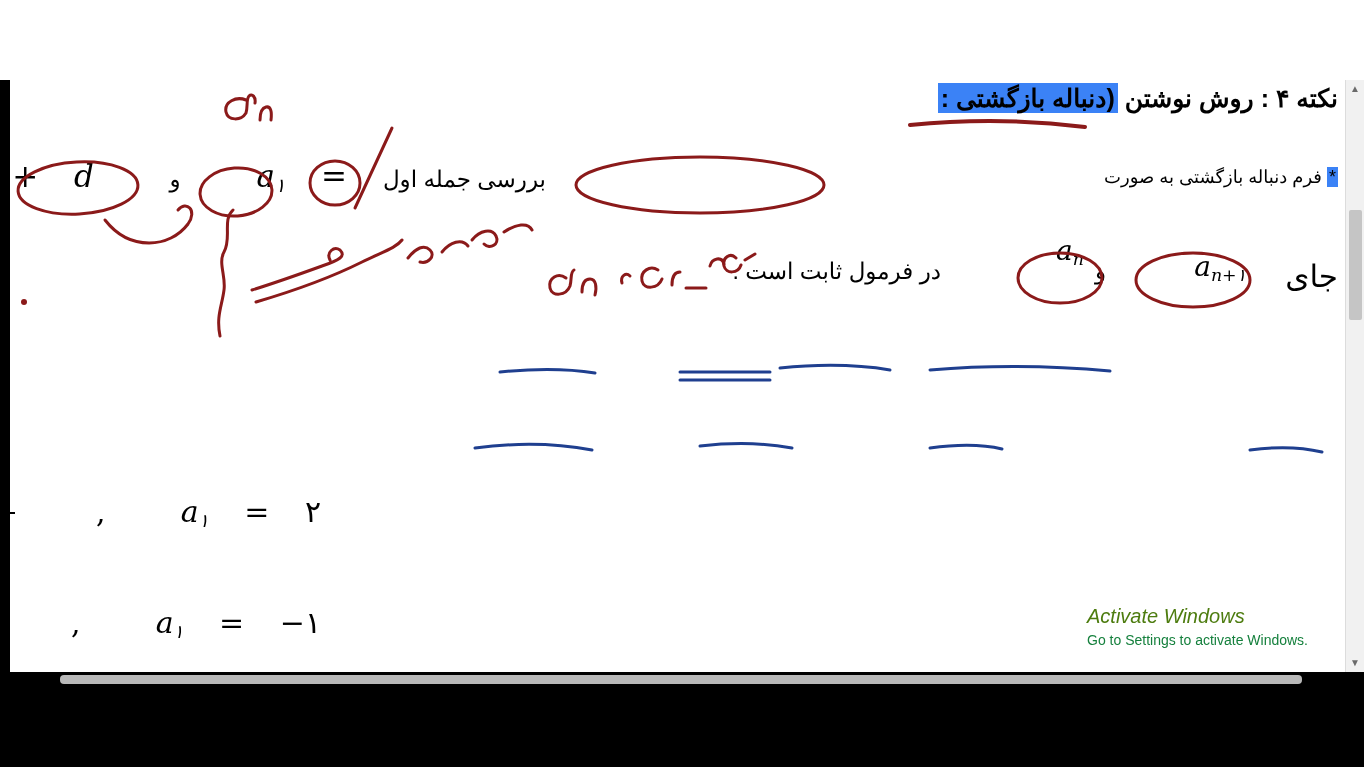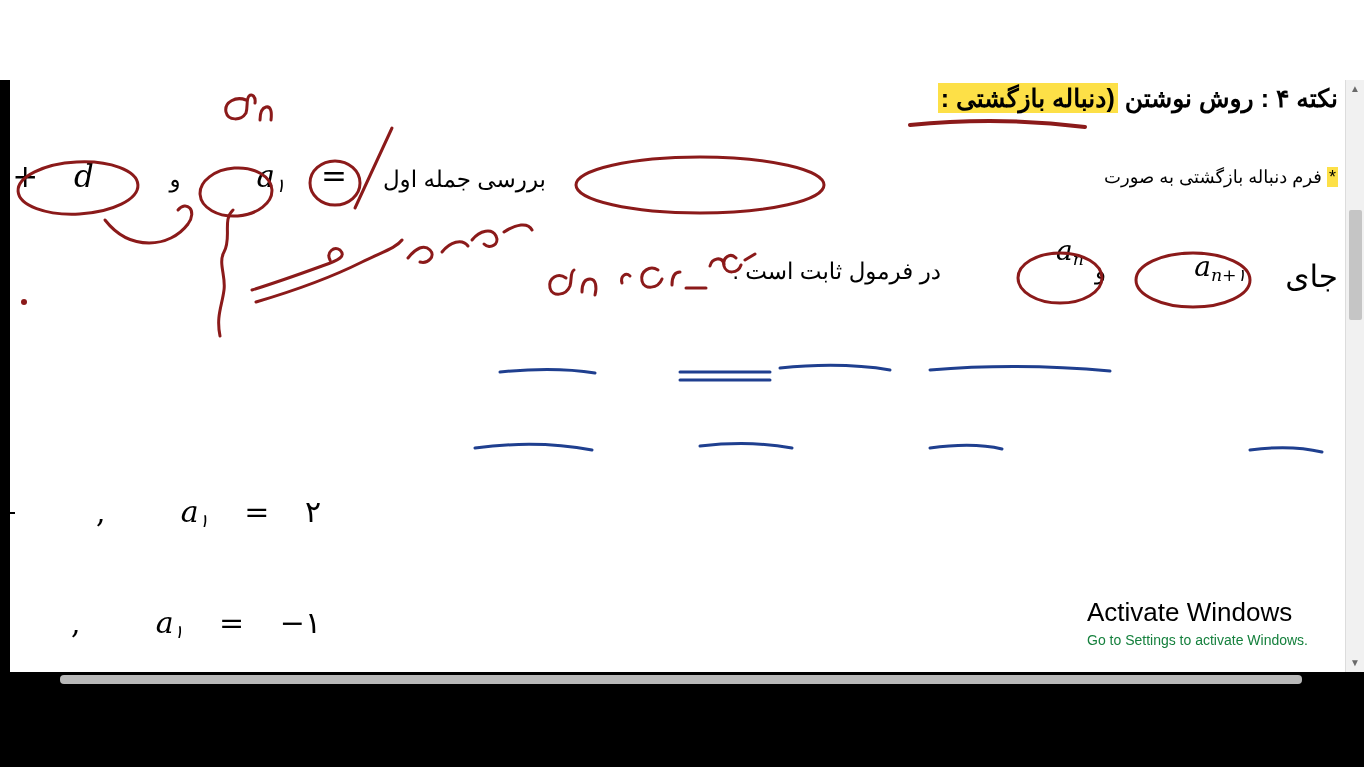--- a/index.html
+++ b/index.html
@@ -57,21 +57,21 @@
   
   .ln {
     position: absolute;
     white-space: nowrap;
     color: #000000;
     direction: rtl;
     unicode-bidi: bidi-override;
   }
 
   .hl {
-    background: #fde047;
+    background: #3b82f6;
   }
 
   .star {
     color: #000;
   }
 
   
   .l-title {
     top: 4px;
     right: 8px;
@@ -220,21 +220,21 @@
   
   #watermark {
     position: absolute;
     right: 56px;
     bottom: 40px;
     text-align: left;
     direction: ltr;
     color: #8d8d8d;
     font-family: "Liberation Sans", sans-serif;
   }
-  #watermark .wm-title { font-size: 26px; color: #000000; }
+  #watermark .wm-title { font-size: 20px; color: #4d7c0f; font-style: italic; }
   #watermark .wm-sub { font-size: 14px; color: #15803d; margin-top: 4px; }
 
   
   #below {
     position: absolute;
     left: 0;
     top: 688px;
     width: 1364px;
     height: 79px;
     background: #000000;

